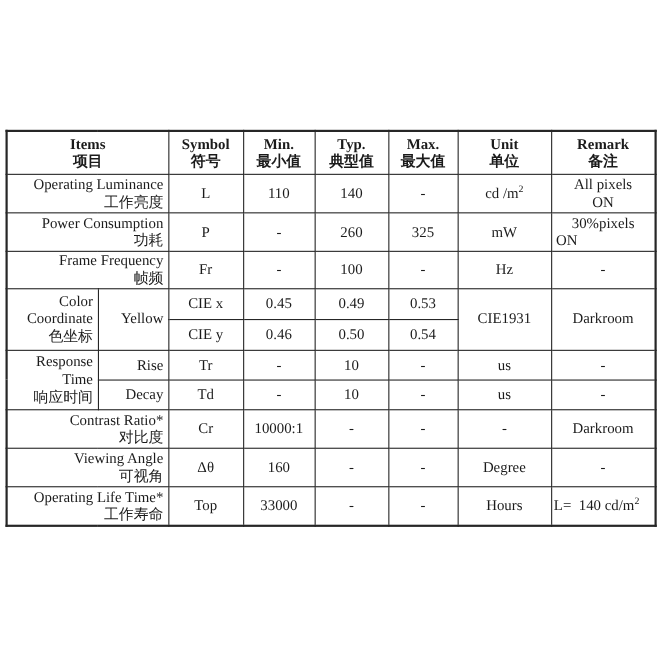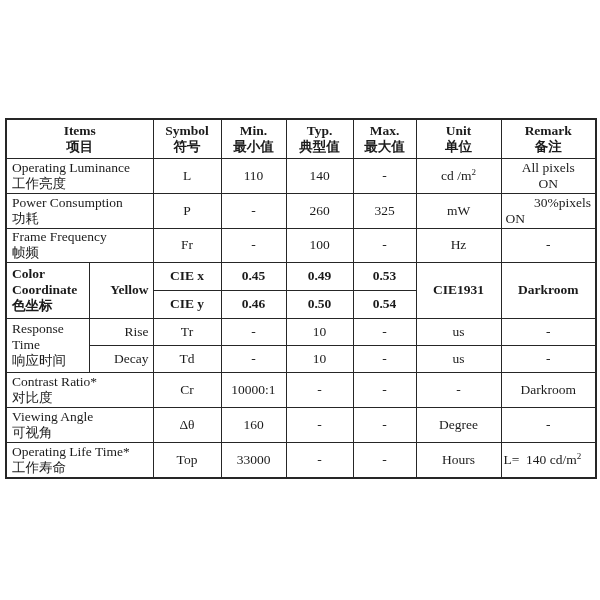--- a/index.html
+++ b/index.html
@@ -21,34 +21,34 @@
   .spec th, .spec td {
     border: 1px solid #262626;
     padding: 0 4px;
     font-size: 13.5px;
     line-height: 16px;
     vertical-align: middle;
     overflow: hidden;
   }
   .spec th { font-weight: bold; text-align: center; padding: 1px 2px; }
   td.c { text-align: center; }
-  td.item { text-align: left; padding-left: 5px; }
+  td.item { text-align: right; padding-left: 5px; }
   td.sub { text-align: right; padding-left: 5px; }
   .line { display: block; }
   sup { font-size: 9px; line-height: 0; }
   .pre { white-space: pre-wrap; }
 
   .jwrap { text-align: left; }
-  .jline { display: flex; justify-content: flex-end; }
+  .jline { display: flex; justify-content: center; }
   .jline2 { text-align: left; }
 
   tr.rh39 { height: 39px; }
   tr.rh35 { height: 35px; }
   tr.rh34 { height: 34px; padding-left: 31px; }
-  tr.rh28 { height: 28px; font-weight: bold; }
+  tr.rh28 { height: 28px; }
   tr.rh27 { height: 27px; }
   tr.rh36 { height: 36px; margin-top: 15px; }
 </style>
 </head>
 <body>
 
 <div class="page">
   <table class="spec">
     <colgroup>
       <col style="width:83px">

